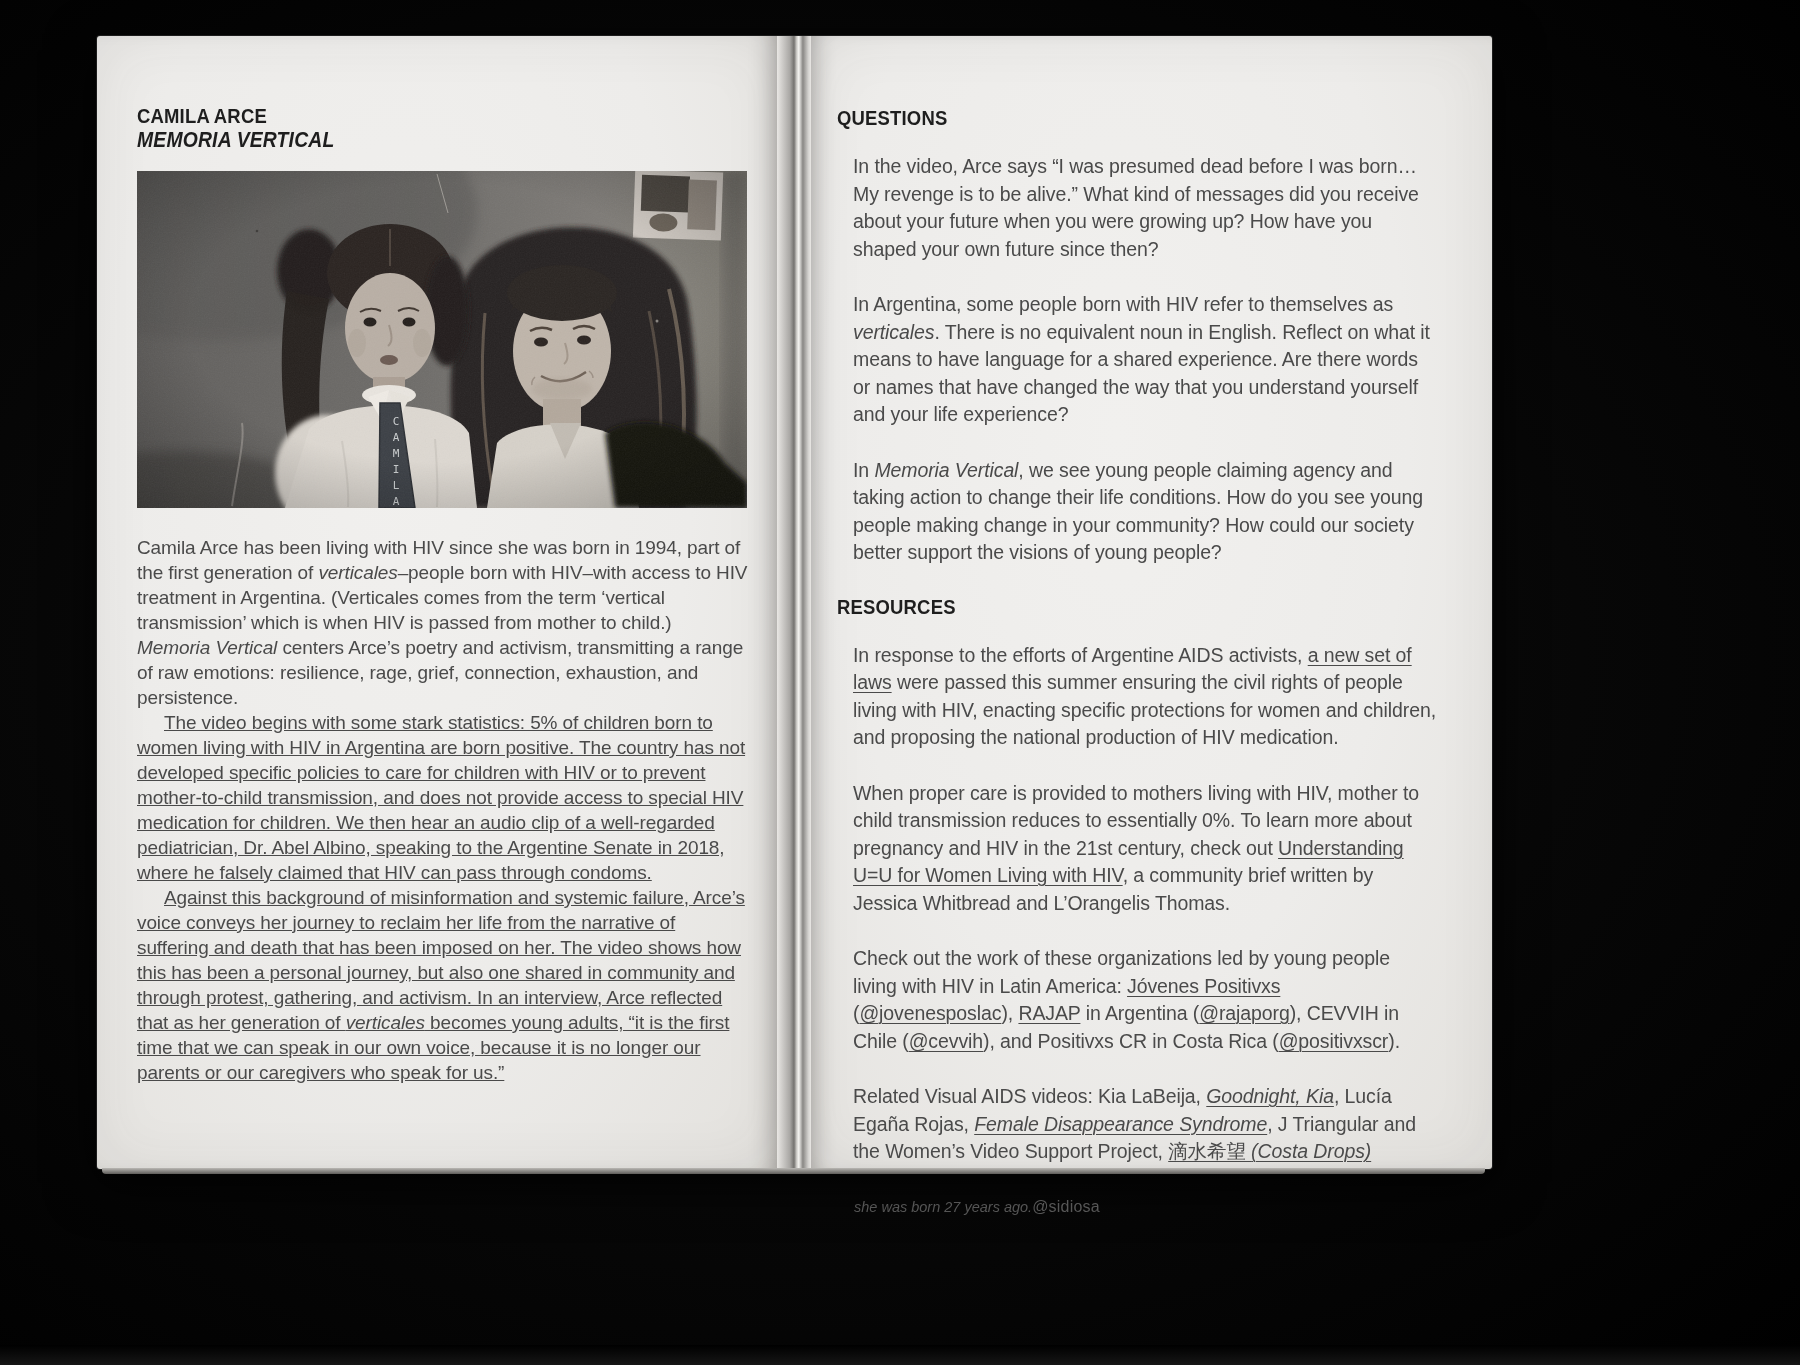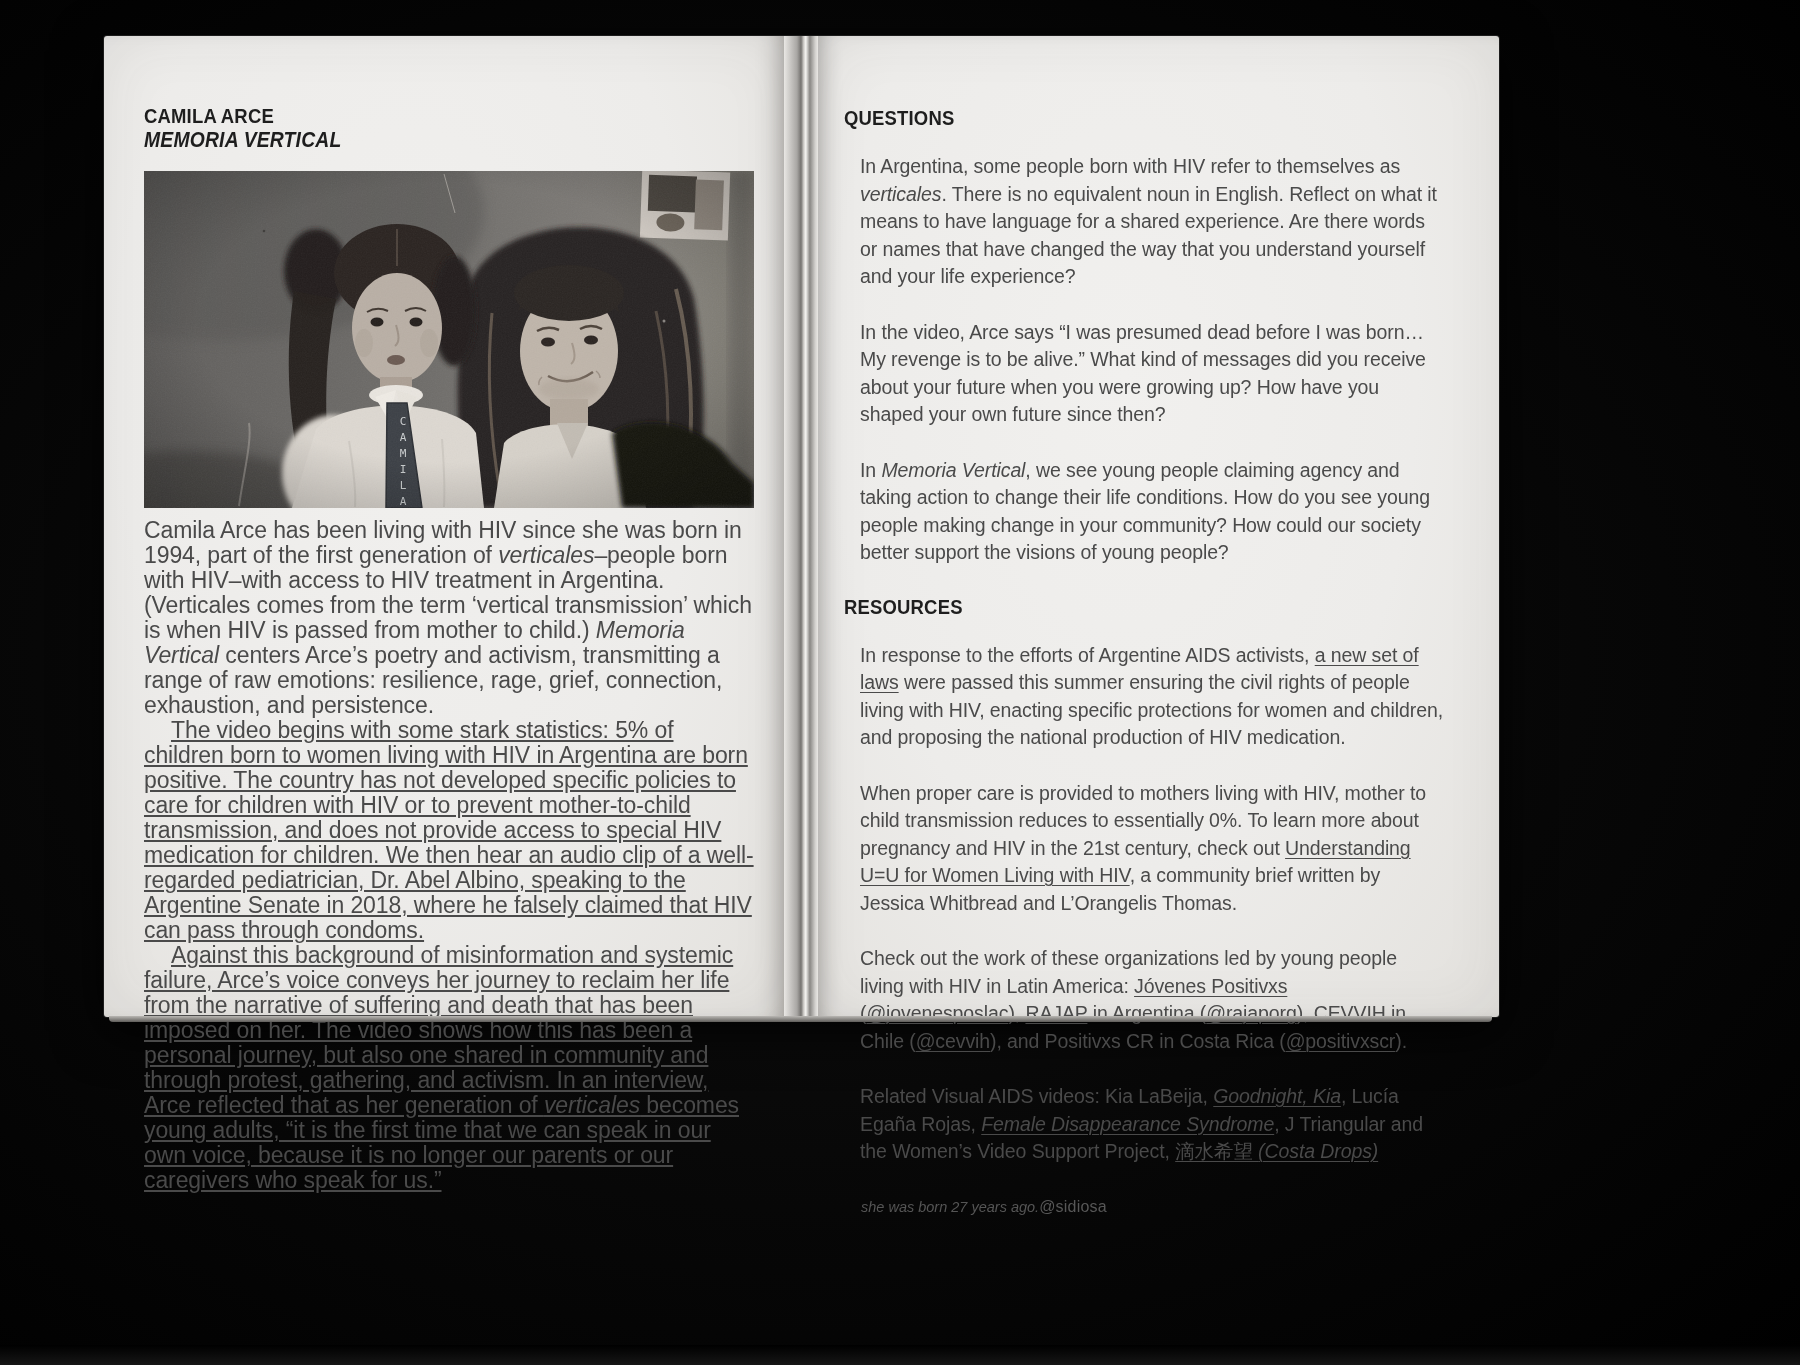--- a/index.html
+++ b/index.html
@@ -2,21 +2,21 @@
 <html><head>
 <meta charset="utf-8">
 <style>
   html,body{margin:0;padding:0;background:#000;}
   body{width:1800px;height:1365px;position:relative;overflow:hidden;
        font-family:"Liberation Sans",sans-serif;}
   .stage{position:absolute;inset:0;
     background:radial-gradient(ellipse at 45% 48%, #111 0%, #070707 55%, #000 100%);}
   .stage::after{content:"";position:absolute;left:0;right:0;bottom:0;height:20px;
     background:linear-gradient(#000,#161616);}
-  .spread{position:absolute;left:104px;top:36px;width:1395px;height:981px;
+  .spread{position:absolute;left:97px;top:36px;width:1395px;height:1133px;
     display:flex;border-radius:3px;
     box-shadow:0 0 0 1px #1c1c1c, 0 14px 50px rgba(0,0,0,.9);}
   .spread::after{content:"";position:absolute;left:5px;right:7px;bottom:-5px;height:6px;
     background:linear-gradient(#b9b7b3,#5f5d5a);border-radius:0 0 4px 4px;}
   .page{position:relative;box-sizing:border-box;
     background:radial-gradient(ellipse at 45% 35%, #f1f0ee 0%, #edecea 55%, #e3e1dd 100%);}
   .page-left{width:680px;border-radius:3px 0 0 3px;
     padding:68px 30px 0 40px;
     box-shadow:inset -20px 0 24px -18px rgba(25,22,18,.38), inset 0 0 60px rgba(60,55,50,.07);}
   .page-right{flex:1;border-radius:0 3px 3px 0;
@@ -25,21 +25,21 @@
   .spine{width:38px;background-color:#e9e7e4;
     background-image:linear-gradient(90deg,
       rgba(20,18,15,0) 0%, rgba(20,18,15,.30) 38%, rgba(20,18,15,.55) 50%,
       #cfcdc9 58%, #f6f5f2 64%, rgba(20,18,15,.45) 76%, rgba(20,18,15,.10) 92%, rgba(20,18,15,0) 100%);}
   .kicker,.h2{font-weight:bold;font-size:21px;line-height:23px;color:#1e1e1e;
     letter-spacing:.2px;display:inline-block;transform:scaleX(.88);transform-origin:left;}
   .title{font-weight:bold;font-style:italic;font-size:22px;line-height:25px;color:#1e1e1e;
     letter-spacing:.2px;display:inline-block;transform:scaleX(.88);transform-origin:left;}
   .photo{margin:19px 0 0 0;width:610px;height:337px;display:block;}
   .photo svg{display:block;width:610px;height:337px;}
-  .body-left{margin-top:10px;width:612px;font-size:23px;line-height:25px;color:#4a4a4a;
+  .body-left{margin-top:27px;width:612px;font-size:19px;line-height:25px;color:#4a4a4a;
     letter-spacing:-.1px;}
   .body-left p{margin:0;}
   .body-left p.indent{text-indent:27px;text-decoration:underline;}
   .body-right{width:600px;font-size:19.5px;line-height:27.5px;color:#4a4a4a;letter-spacing:-.1px;}
   .body-right p{margin:0 0 28px 16px;}
   .h2{margin:0 0 24px 0;display:block;}
   .h2.res{margin-top:6px;}
   .i{font-style:italic;}
   .u{text-decoration:underline;text-underline-offset:3px;text-decoration-thickness:1px;}
   .bio{margin:14px 0 0 0;font-style:italic;font-size:14.5px;line-height:26px;color:#555;}
@@ -157,22 +157,22 @@
           <p class="indent"><span>The video begins with some stark statistics: 5% of children born to women living with HIV in Argentina are born positive. The country has not developed specific policies to care for children with HIV or to prevent mother-to-child transmission, and does not provide access to special HIV medication for children. We then hear an audio clip of a well-regarded pediatrician, Dr. Abel Albino, speaking to the Argentine Senate in 2018, where he falsely claimed that HIV can pass through condoms.</span></p>
           <p class="indent"><span>Against this background of misinformation and systemic failure, Arce’s voice conveys her journey to reclaim her life from the narrative of suffering and death that has been imposed on her. The video shows how this has been a personal journey, but also one shared in community and through protest, gathering, and activism. In an interview, Arce reflected that as her generation of </span><span class="i">verticales</span><span> becomes young adults, “it is the first time that we can speak in our own voice, because it is no longer our parents or our caregivers who speak for us.”</span></p>
         </div>
     </section>
 
     <div class="spine"></div>
 
     <section class="page page-right">
       <div class="h2">QUESTIONS</div>
       <div class="body-right">
+          <p><span>In the video, Arce says “I was presumed dead before I was born… My revenge is to be alive.” What kind of messages did you receive about your future when you were growing up? How have you shaped your own future since then?</span></p>
           <p><span>In Argentina, some people born with HIV refer to themselves as </span><span class="i">verticales</span><span>. There is no equivalent noun in English. Reflect on what it means to have language for a shared experience. Are there words or names that have changed the way that you understand yourself and your life experience?</span></p>
-          <p><span>In the video, Arce says “I was presumed dead before I was born… My revenge is to be alive.” What kind of messages did you receive about your future when you were growing up? How have you shaped your own future since then?</span></p>
           <p><span>In </span><span class="i">Memoria Vertical</span><span>, we see young people claiming agency and taking action to change their life conditions. How do you see young people making change in your community? How could our society better support the visions of young people?</span></p>
         </div>
 
       <div class="h2 res">RESOURCES</div>
       <div class="body-right">
           <p><span>In response to the efforts of Argentine AIDS activists, </span><span class="u">a new set of laws</span><span> were passed this summer ensuring the civil rights of people living with HIV, enacting specific protections for women and children, and proposing the national production of HIV medication.</span></p>
           <p><span>When proper care is provided to mothers living with HIV, mother to child transmission reduces to essentially 0%. To learn more about pregnancy and HIV in the 21st century, check out </span><span class="u">Understanding U=U for Women Living with HIV</span><span>, a community brief written by Jessica Whitbread and L’Orangelis Thomas.</span></p>
           <p><span>Check out the work of these organizations led by young people living with HIV in Latin America: </span><span class="u">Jóvenes Positivxs</span><span> (</span><span class="u">@jovenesposlac</span><span>), </span><span class="u">RAJAP</span><span> in Argentina (</span><span class="u">@rajaporg</span><span>), CEVVIH in Chile (</span><span class="u">@cevvih</span><span>), and Positivxs CR in Costa Rica (</span><span class="u">@positivxscr</span><span>).</span></p>
           <p><span>Related Visual AIDS videos: Kia LaBeija, </span><span class="i u">Goodnight, Kia</span><span>, Lucía Egaña Rojas, </span><span class="i u">Female Disappearance Syndrome</span><span>, J Triangular and the Women’s Video Support Project, </span><span class="u">滴水希望 </span><span class="i u">(Costa Drops)</span></p>
         </div>

